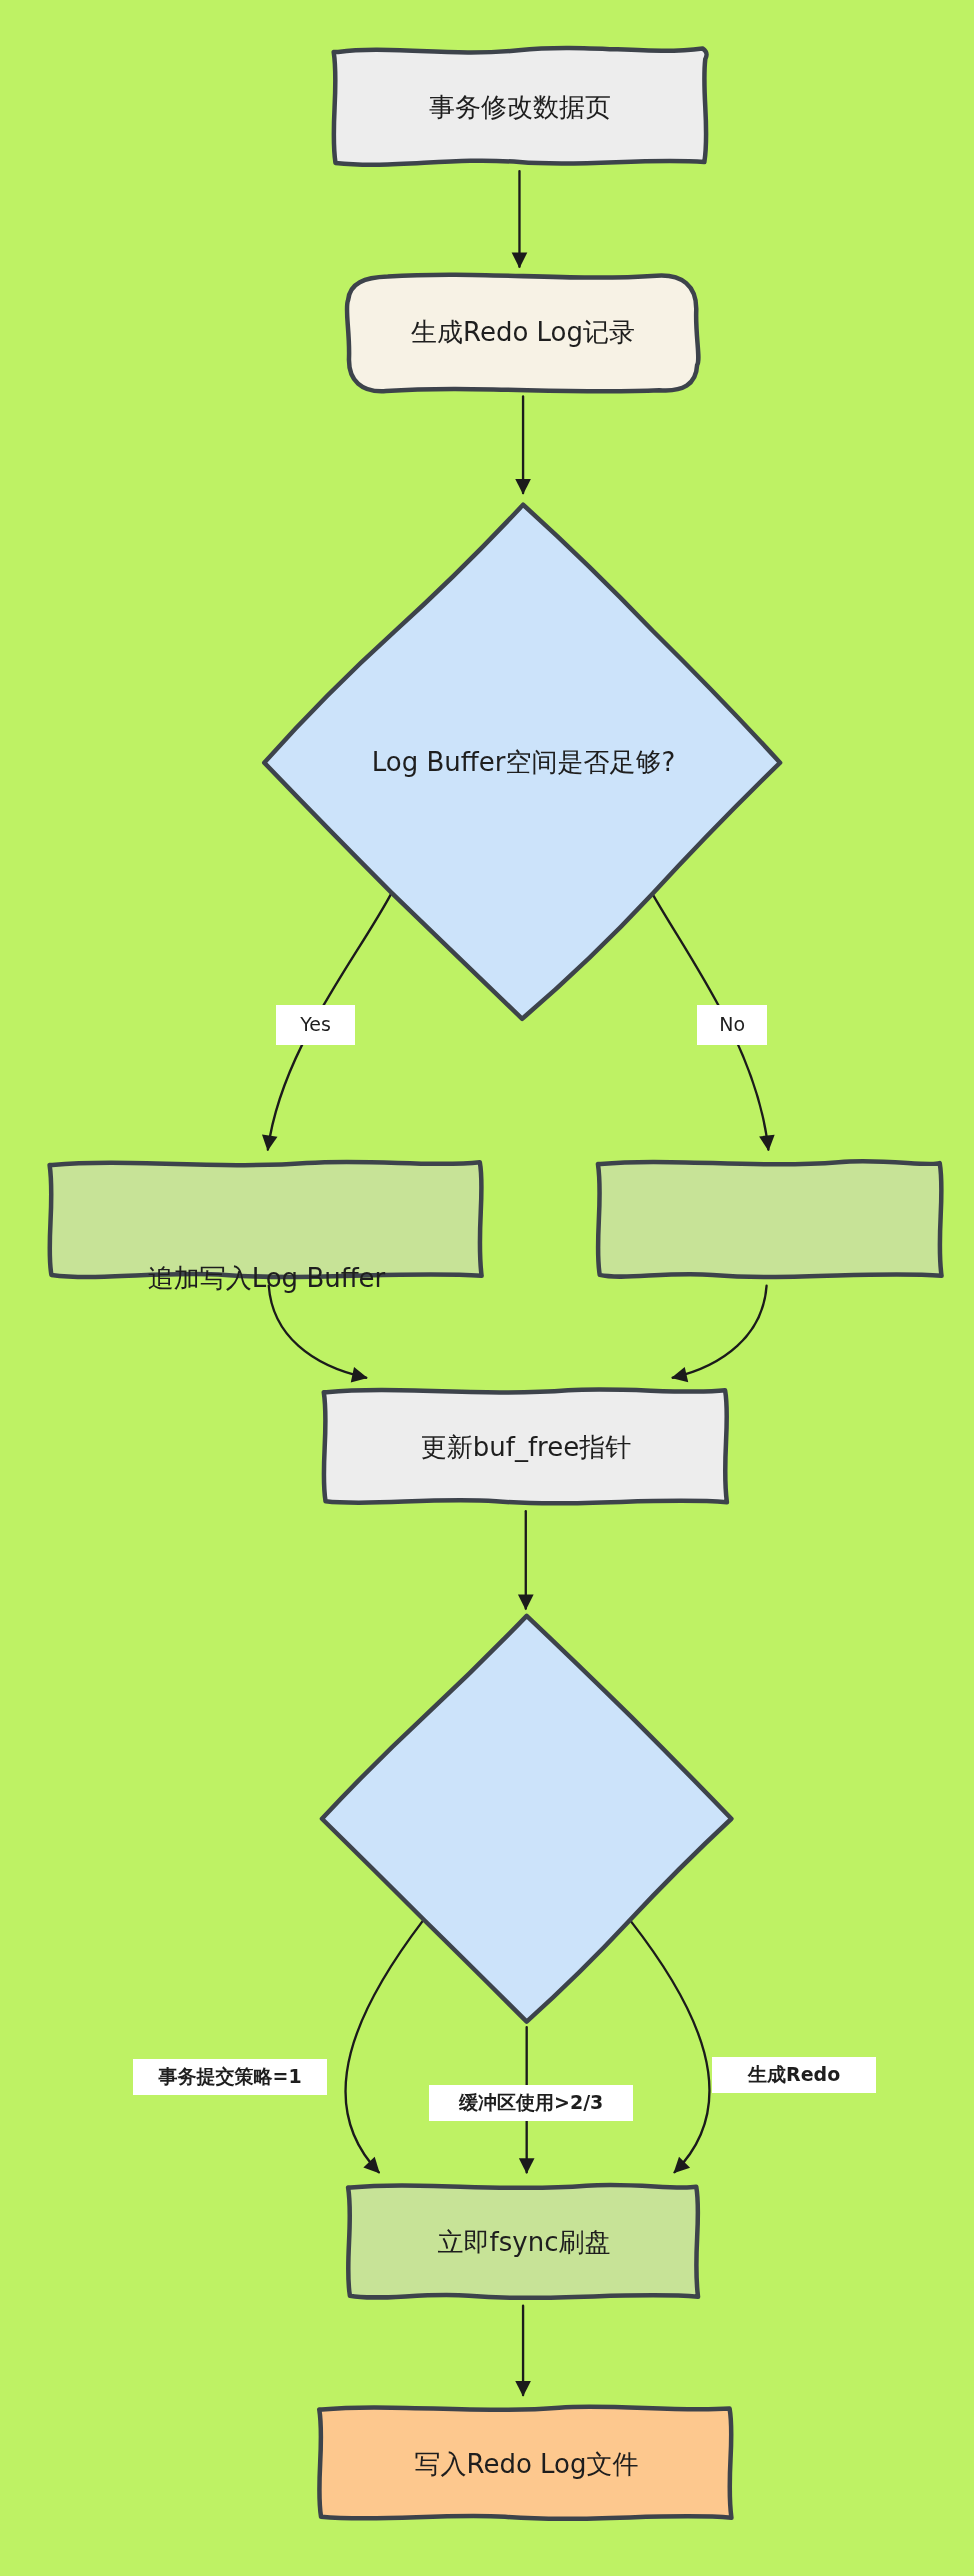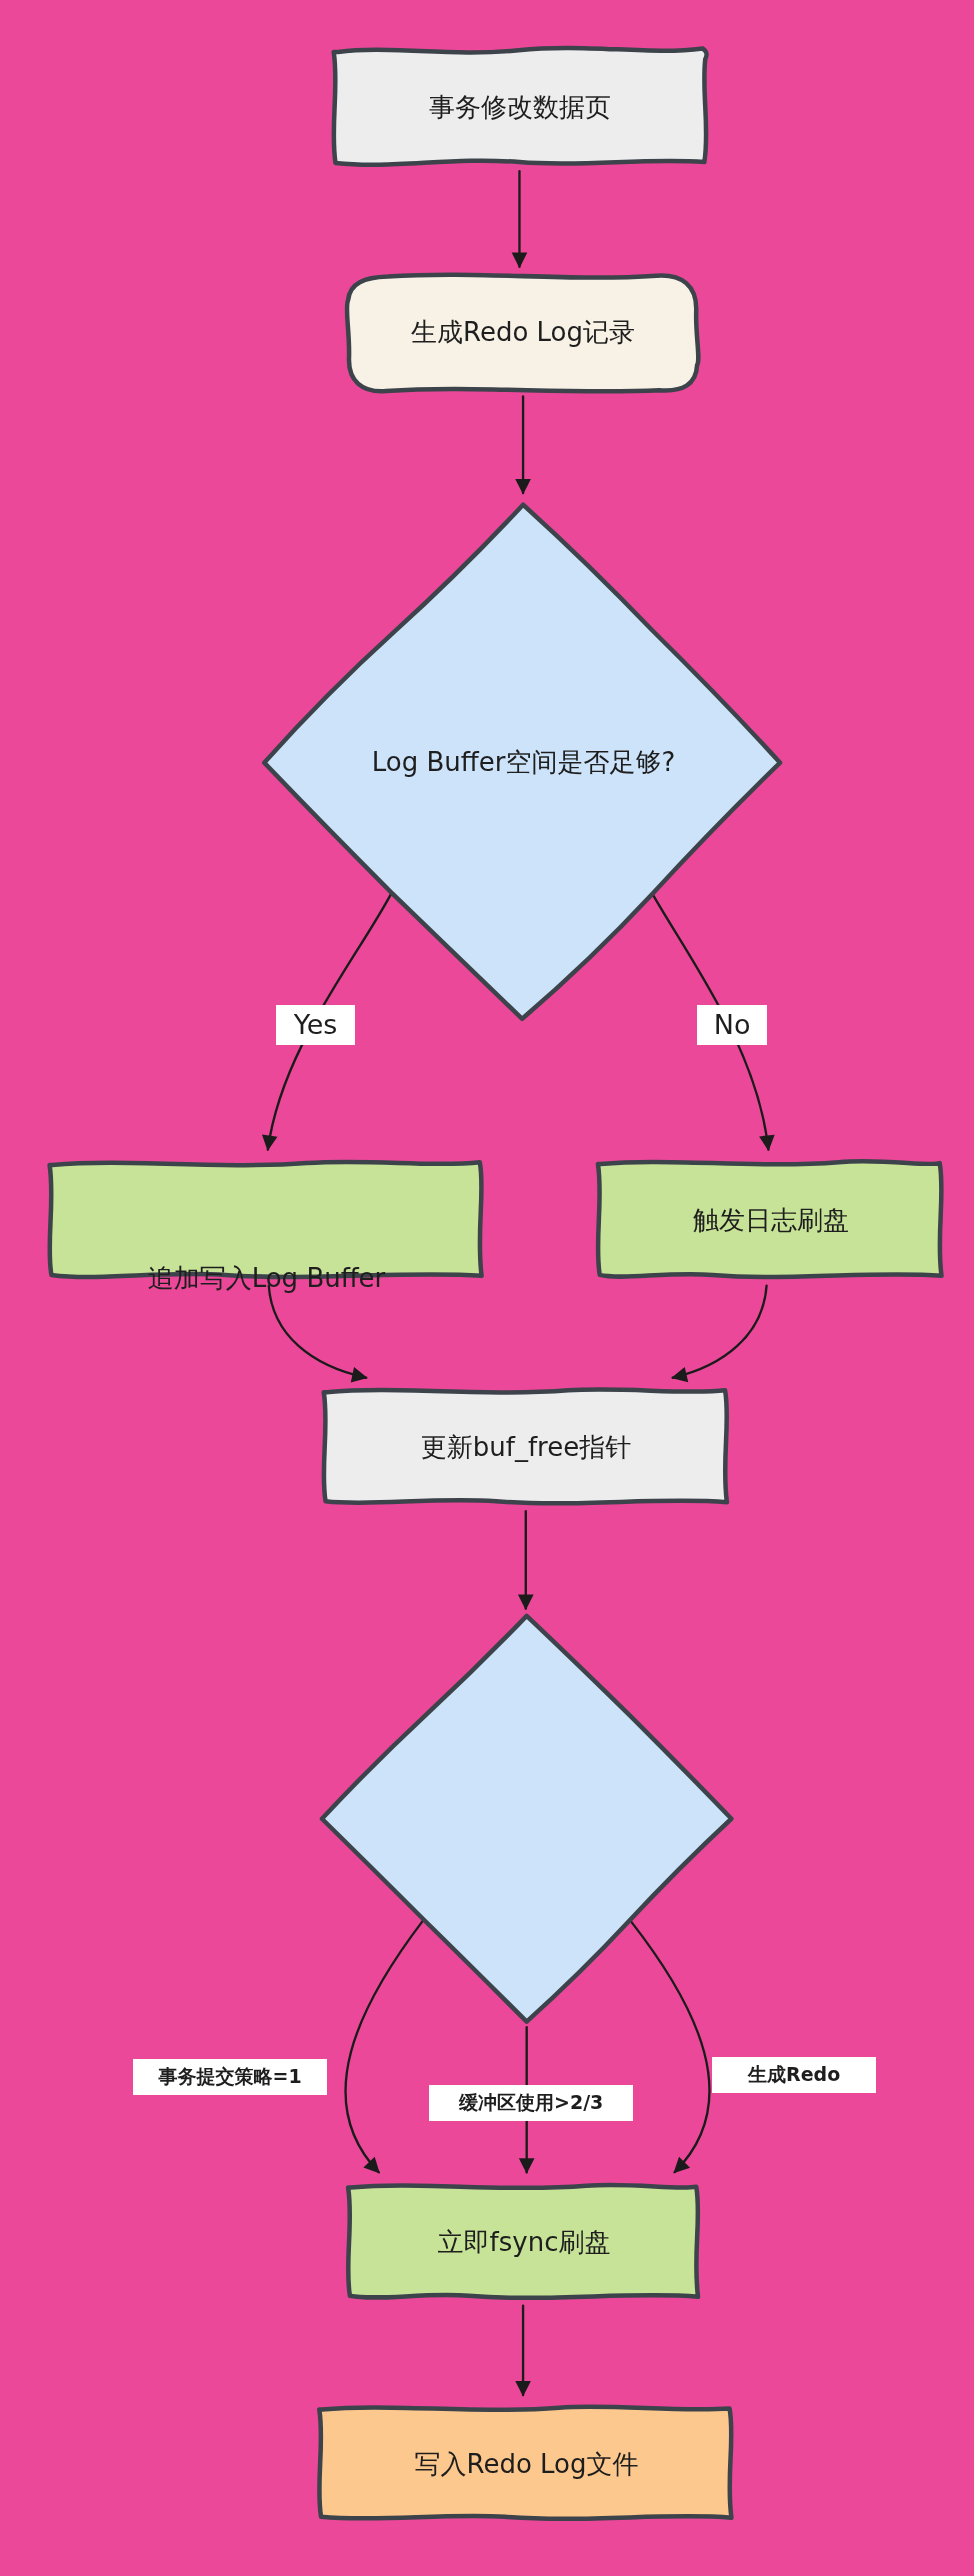--- a/index.html
+++ b/index.html
@@ -1,19 +1,19 @@
 <!DOCTYPE html>
 <html style="font-size:14.4px"><head>
 <meta charset="utf-8">
 <style>
   html,body{margin:0;padding:0;background:#ffffff;}
   .canvas{
     position:relative;
     width:974px;height:2576px;
-    background:#ec4899;
+    background:#bef264;
     font-family:"DejaVu Sans","Liberation Sans",sans-serif;
     overflow:hidden;
   }
   svg.layer{position:absolute;left:0;top:0;}
   path.shape{
     stroke:#3d434b;
     stroke-width:5;
     stroke-linejoin:round;
     stroke-linecap:round;
   }
@@ -26,21 +26,21 @@
   .lbl{
     position:absolute;
     display:flex;align-items:center;justify-content:center;
     text-align:center;
     color:#1e1e1e;
     line-height:1.25;
     white-space:nowrap;
   }
   .node-lbl{font-size:26px;}
   .edge-lbl{font-size:19px;background:#ffffff;padding:0 2.7px;font-weight:bold;}
-  .yesno-lbl{font-size:27px;background:#ffffff;padding:0 3.6px;}
+  .yesno-lbl{font-size:19px;background:#ffffff;padding:0 3.6px;}
 </style>
 </head>
 <body>
 
 <div class="canvas">
 
   <svg class="layer" width="974" height="2576" viewBox="0 0 1080 2855">
     <defs>
       <marker id="arrowhead" viewBox="0 0 12 12" refX="10" refY="6" markerWidth="8" markerHeight="8" orient="auto-start-reverse">
         <path d="M1 1 L11 6 L1 11 Z" fill="#1b1b1b"></path>
@@ -101,21 +101,20 @@
   </svg>
 
   <div class="lbl node-lbl" style="left:332px;top:47px;width:376px;height:120px;">事务修改数据页</div>
 
   <div class="lbl node-lbl" style="left:347px;top:274px;width:352px;height:117px;">生成Redo Log记录</div>
 
   <div class="lbl node-lbl" style="left:280px;top:713px;width:487px;height:99px;text-align:center;">Log Buffer空间是否足够?</div>
 
   <div class="lbl node-lbl" style="left:47px;top:1217px;width:439px;height:122px;">追加写入Log Buffer</div>
 
-  <div class="lbl node-lbl" style="left:596px;top:1159px;width:350px;height:122px;">触发日志刷盘</div>
 
   <div class="lbl node-lbl" style="left:321px;top:1387px;width:410px;height:120px;">更新buf_free指针</div>
 
 
   <div class="lbl node-lbl" style="left:346px;top:2183px;width:356px;height:119px;">立即fsync刷盘</div>
 
   <div class="lbl node-lbl" style="left:317px;top:2405px;width:419px;height:118px;">写入Redo Log文件</div>
 
   <div class="lbl yesno-lbl" style="left:276px;top:1005px;width:72px;height:40px;">Yes</div>
 

